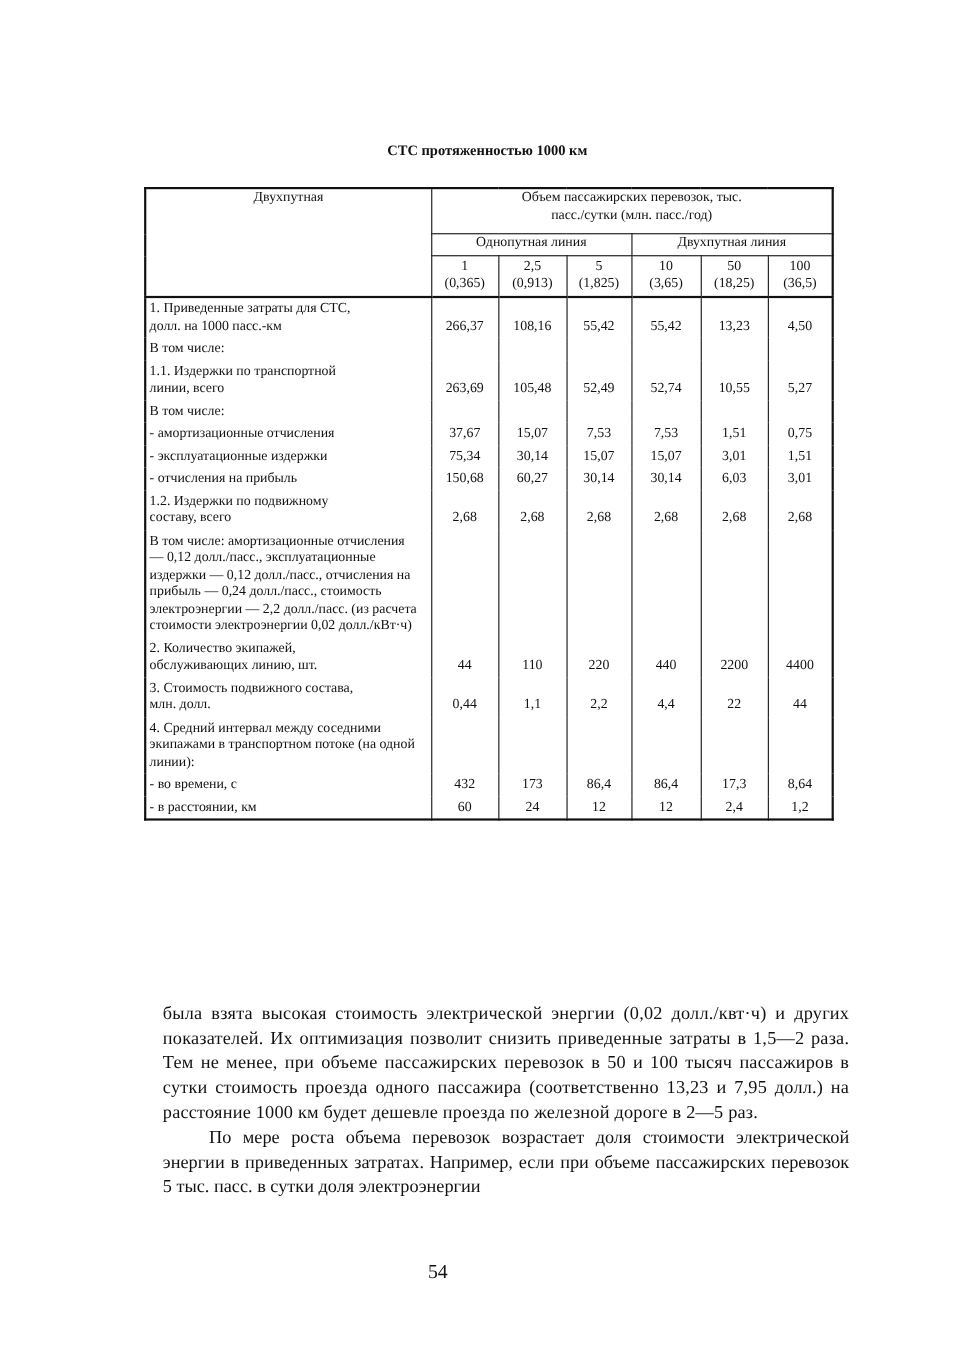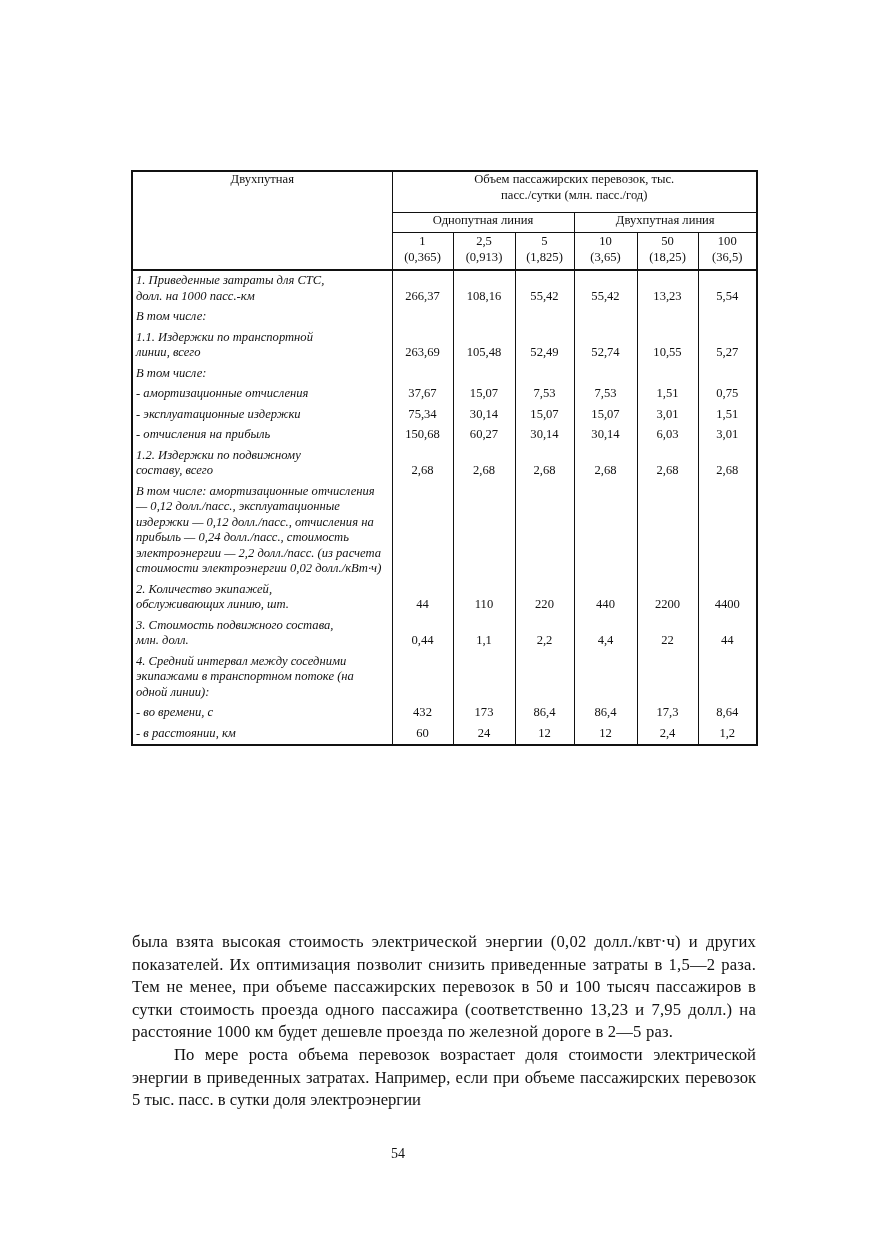--- a/index.html
+++ b/index.html
@@ -10,34 +10,35 @@
     table.data { position: absolute; left: 131px; top: 170px; width: 625px;
       border-collapse: collapse; font-size: 12.6px; line-height: 15.5px; table-layout: fixed; }
     table.data td, table.data th { border-left: 1px solid #111; border-right: 1px solid #111;
       padding: 0 3px; vertical-align: bottom; font-weight: normal; }
     table.data { border: 2px solid #111; }
     table.data thead th { border: 1px solid #111; text-align: center; vertical-align: top; }
     table.data thead tr.last th { border-bottom: 2px solid #111; vertical-align: top; }
     .hdr-main { height: 40px; padding-top: 4px; }
     .hdr-sub { height: 19px; }
     .hdr-col { height: 36px; line-height: 16px; padding: 2px 0; }
-    td.lbl { text-align: left; padding-left: 3px; font-style: italic; }
+    td.lbl { text-align: left; padding-left: 3px; }
     td.lbl.ind { }
     td.num { text-align: center; }
     tr.r td { padding-top: 2px; padding-bottom: 3px; }
-    .body-text { position: absolute; left: 132px; top: 910px; width: 624px;
-      font-size: 16.6px; line-height: 22.6px; text-align: justify; margin-top: 21px; }
+    .body-text { position: absolute; left: 148px; top: 910px; width: 624px;
+      font-size: 16.6px; line-height: 22.6px; text-align: justify; }
     .body-text p { margin: 0; }
     .body-text p.indent { text-indent: 42px; }
-    .page-num { position: absolute; left: 0; width: 796px; top: 1146px; text-align: center; font-size: 14px; }
+    .page-num { position: absolute; left: 0; width: 796px; top: 1146px; text-align: center; font-size: 18px; }
   </style>
 </head>
 <body>
 
 <div class="caption">
+  <div>СТС протяженностью 1000 км</div>
 </div>
 
 <table class="data">
   <colgroup>
     <col style="width:260px">
       <col style="width:61px">
       <col style="width:62px">
       <col style="width:59px">
       <col style="width:63px">
       <col style="width:61px">
@@ -86,21 +87,21 @@
     <tr class="r">
       <td class="lbl">
           <div>1. Приведенные затраты для СТС,</div>
           <div>долл. на 1000 пасс.-км</div>
         </td>
       <td class="num">266,37</td>
       <td class="num">108,16</td>
       <td class="num">55,42</td>
       <td class="num">55,42</td>
       <td class="num">13,23</td>
-      <td class="num">5,54</td>
+      <td class="num">4,50</td>
     </tr>
     <tr class="r">
       <td class="lbl ind">В том числе:</td>
       <td class="num"></td>
         <td class="num"></td>
         <td class="num"></td>
         <td class="num"></td>
         <td class="num"></td>
         <td class="num"></td>
     </tr>

